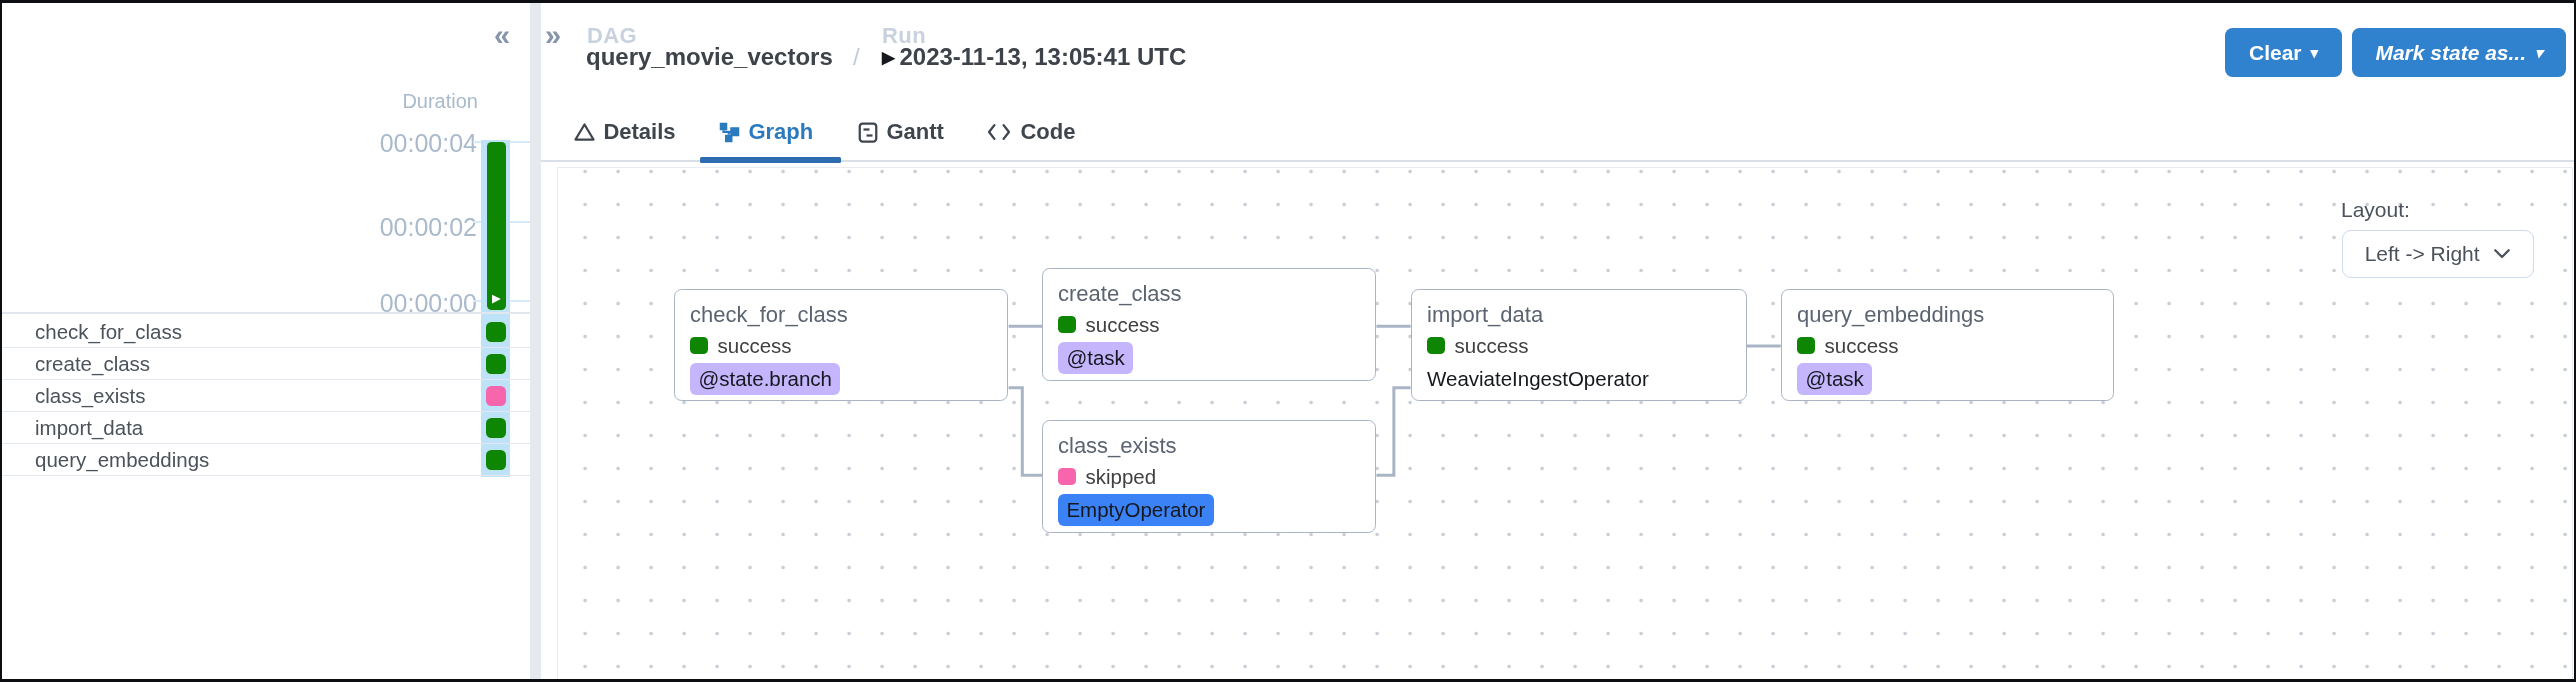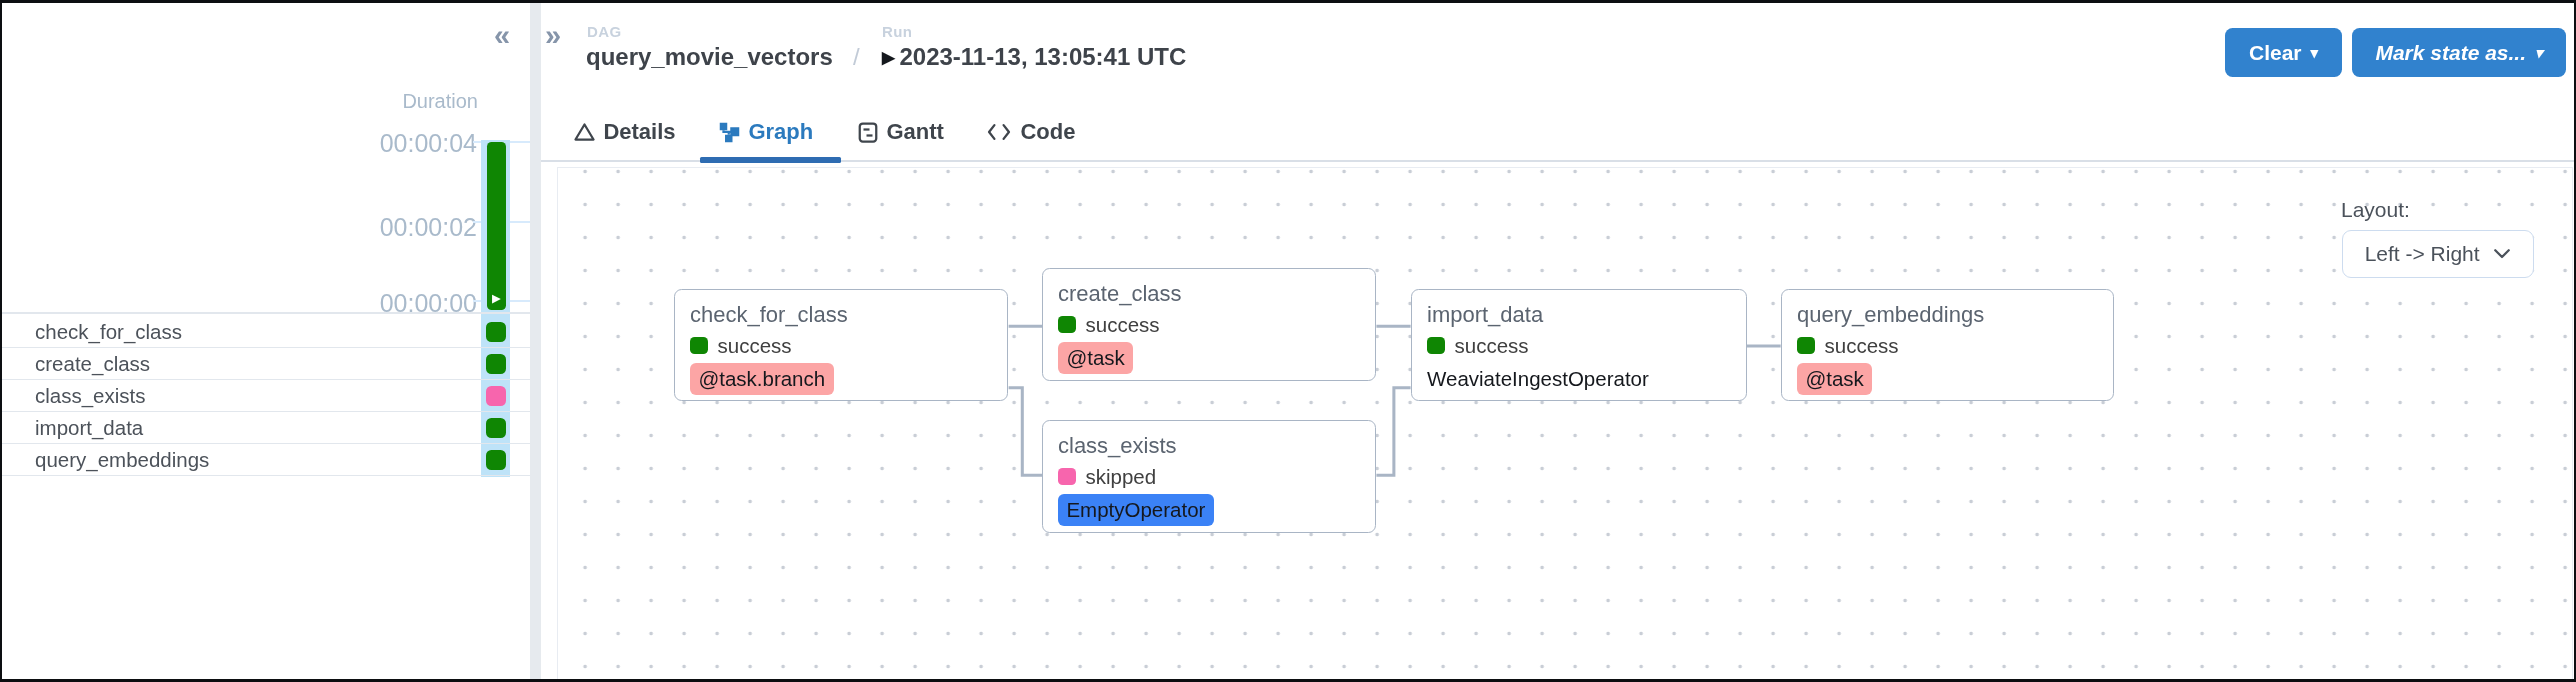--- a/index.html
+++ b/index.html
@@ -23,21 +23,21 @@
   .taskrow{ position:absolute; left:0; width:528px; height:32px; border-bottom:1.5px solid #e2e7ed; cursor:pointer;}
   .taskrow .tname{ position:absolute; left:33px; top:0; line-height:32px; font-size:20.5px; color:#4c525a; }
   .sq{ position:absolute; left:484px; top:6px; width:20px; height:20px; border-radius:5.3px; }
   .sq.success{ background:#0f8603; }
   .sq.skipped{ background:#f765ad; }
 
   .vdivider{ position:absolute; left:528px; top:0; width:10.6px; height:676px; background:#e6eaee; }
 
   
   .expand-ic{ position:absolute; left:543px; top:18px; font-size:29px; font-weight:bold; color:#8695aa; cursor:pointer; line-height:1;}
-  .crumb-label{ position:absolute; top:20px; font-size:15px; font-weight:bold; color:#c8d2de; letter-spacing:0.4px;}
+  .crumb-label{ position:absolute; top:20px; font-size:22px; font-weight:bold; color:#c8d2de; letter-spacing:0.4px;}
   .crumb-main{ position:absolute; top:40px; font-size:24px; font-weight:bold; color:#3e434a; }
   .crumb-sep{ position:absolute; left:851px; top:40px; font-size:24px; color:#c2cbd7; }
   .run-id{ position:absolute; left:880px; top:40px; font-size:24px; font-weight:bold; color:#3e434a; display:flex; align-items:center;}
   .run-id .play{ font-size:16.7px; margin-right:4.6px; color:#15181d; }
   .btn{ position:absolute; top:25px; height:49px; background:#3182ce; color:#fff; border:none; border-radius:7.6px;
         font-family:"Liberation Sans", sans-serif; font-size:21px; font-weight:bold;
         display:flex; align-items:center; justify-content:center; cursor:pointer; }
   .btn .caret{ font-size:15px; margin-left:9px; }
   .btn-clear{ left:2223px; width:117px; }
   .btn-mark{ left:2350px; width:214px;font-style:italic; }
@@ -56,21 +56,21 @@
     background-image: radial-gradient(circle, #c9ced6 1.7px, transparent 2.1px);
     background-size:33px 33px; background-position:10.6px 20px; }
   .edges{ position:absolute; left:0; top:0; }
   .node{ position:absolute; background:#fff; border:1.5px solid #a9b5c5; border-radius:7.6px;
          padding:12px 15px; display:flex; flex-direction:column; gap:5.3px; cursor:pointer; }
   .node .ntitle{ font-size:22px; color:#5b6470; line-height:1.2; }
   .node .nstate{ display:flex; align-items:center; gap:10px; font-size:20.5px; color:#404040; }
   .node .nstate .nsq{ width:17.5px; height:17.5px; border-radius:4.6px; }
   .nsq.success{ background:#0f8603; } .nsq.skipped{ background:#f765ad; }
   .badge{ width:fit-content; font-size:20.5px; color:#15181d; padding:3px 8.4px; border-radius:6px; line-height:1.25;}
-  .badge.pink{ background:#fca5a5; } .badge.green{ background:#3b82f6; }
+  .badge.pink{ background:#c4b5fd; } .badge.green{ background:#3b82f6; }
   .badge.none{ background:transparent; padding-left:0;text-align:right; }
 
   .layout-label{ position:absolute; left:1783px; top:30px; font-size:21px; color:#4b525b; }
   .layout-select{ position:absolute; left:1784px; top:62px; width:192px; height:48px; border:1.5px solid #cddcef;
     border-radius:9px; background:#fff; display:flex; align-items:center; justify-content:center;
     font-size:21px; color:#4b525b; cursor:pointer; }
   .layout-select .chev{ margin-left:13.7px; font-size:18px; color:#4b525b; }
 </style>
 </head>
 <body>
@@ -194,21 +194,21 @@
       <polyline points="1077,404 1100,404 1100,289 1122,289" fill="none" stroke="#a9b5c5" stroke-width="4"></polyline>
       <polyline points="1564,234 1609,234" fill="none" stroke="#a9b5c5" stroke-width="4"></polyline>
     </svg>
 
     <div class="node" style="left:116px; top:121px; width:334px; height:112px;">
       <div class="ntitle">check_for_class</div>
       <div class="nstate">
         <span class="nsq success"></span>
         <span>success</span>
       </div>
-      <div class="badge pink">@task.branch</div>
+      <div class="badge pink">@state.branch</div>
     </div>
 
     <div class="node" style="left:484px; top:100px; width:334px; height:113px;">
       <div class="ntitle">create_class</div>
       <div class="nstate">
         <span class="nsq success"></span>
         <span>success</span>
       </div>
       <div class="badge pink">@task</div>
     </div>

